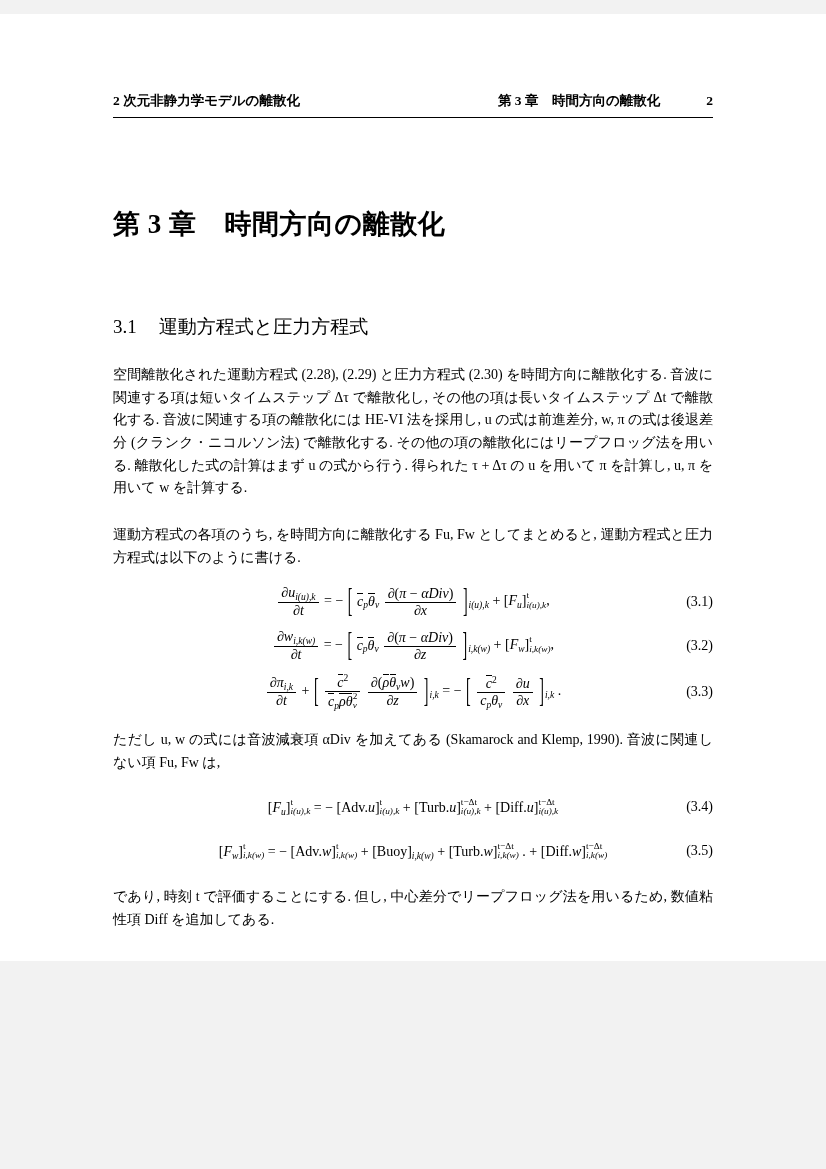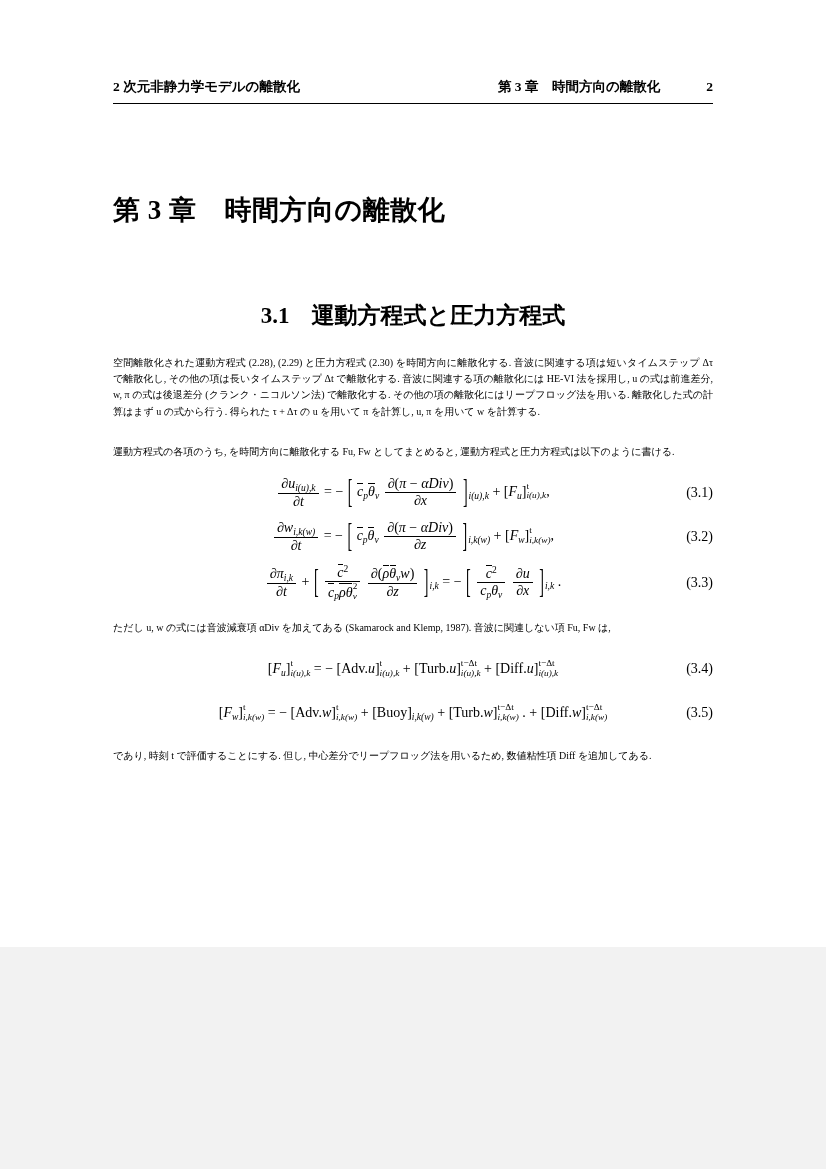--- a/index.html
+++ b/index.html
@@ -4,21 +4,21 @@
 <style>
   html, body {
     margin: 0;
     padding: 0;
     background: #f2f2f2;
   }
   .page {
     width: 826px;
     height: 947px;
     background: #ffffff;
-    margin: 0 auto;
+    margin: 14px auto;
     position: relative;
     font-family: "Liberation Serif", serif;
     color: #000000;
     box-sizing: border-box;
   }
   .content {
     position: absolute;
     left: 113px;
     top: 78px;
     width: 600px;
@@ -49,30 +49,29 @@
     font-size: 27px;
     font-weight: bold;
     margin-top: 88px;
     letter-spacing: 0.5px;
   }
   .chapter-title .num { margin-right: 2px; }
   .chapter-title .gap { display: inline-block; width: 26px; }
 
   
   .section-title {
-    font-size: 23px;
-    font-weight: bold;
+    font-size: 19px;
+    font-weight: normal;
     margin-top: 72px;
-    text-align: center;
   }
   .section-title .gap { display: inline-block; width: 22px; }
 
   
   p.body {
-    font-size: 10px;
+    font-size: 14px;
     line-height: 1.62;
     text-align: justify;
     margin: 24px 0 0 0;
   }
   p.body.tight { margin-top: 18px; }
 
   
   .eqblock {
     margin-top: 16px;
     margin-bottom: 4px;
@@ -215,21 +214,21 @@
           <span class="big-br">[</span>
           <span class="frac"><span class="n"><span class="ovl"><span class="eqi">c</span></span><span class="sup">2</span></span><span class="d"><span class="ovl"><span class="eqi">c</span></span><span class="sub"><span class="eqi">p</span></span><span class="ovl"><span class="eqi">θ</span></span><span class="sub"><span class="eqi">v</span></span></span></span>
           <span class="frac"><span class="n"><span class="eqi">∂u</span></span><span class="d"><span class="eqi">∂x</span></span></span>
           <span class="big-br">]</span><span class="sub"><span class="eqi">i,k</span></span> .
         </span>
         <span class="eqnum">(<span>3.3</span>)</span>
       </div>
 
     </div>
 
-    <p class="body tight">ただし u, w の式には音波減衰項 αDiv を加えてある (Skamarock and Klemp, 1987). 音波に関連しない項 Fu, Fw は,</p>
+    <p class="body tight">ただし u, w の式には音波減衰項 αDiv を加えてある (Skamarock and Klemp, 1990). 音波に関連しない項 Fu, Fw は,</p>
 
     <div class="eqblock">
 
       <div class="eqrow">
         <span class="eqbody">
           [<span class="eqi">F</span><span class="sub"><span class="eqi">u</span></span>]<span class="supsub"><span>t</span><span class="eqi">i(u),k</span></span>
           = − [Adv.<span class="eqi">u</span>]<span class="supsub"><span>t</span><span class="eqi">i(u),k</span></span>
           + [Turb.<span class="eqi">u</span>]<span class="supsub"><span>t−Δt</span><span class="eqi">i(u),k</span></span>
           + [Diff.<span class="eqi">u</span>]<span class="supsub"><span>t−Δt</span><span class="eqi">i(u),k</span></span>
         </span>

